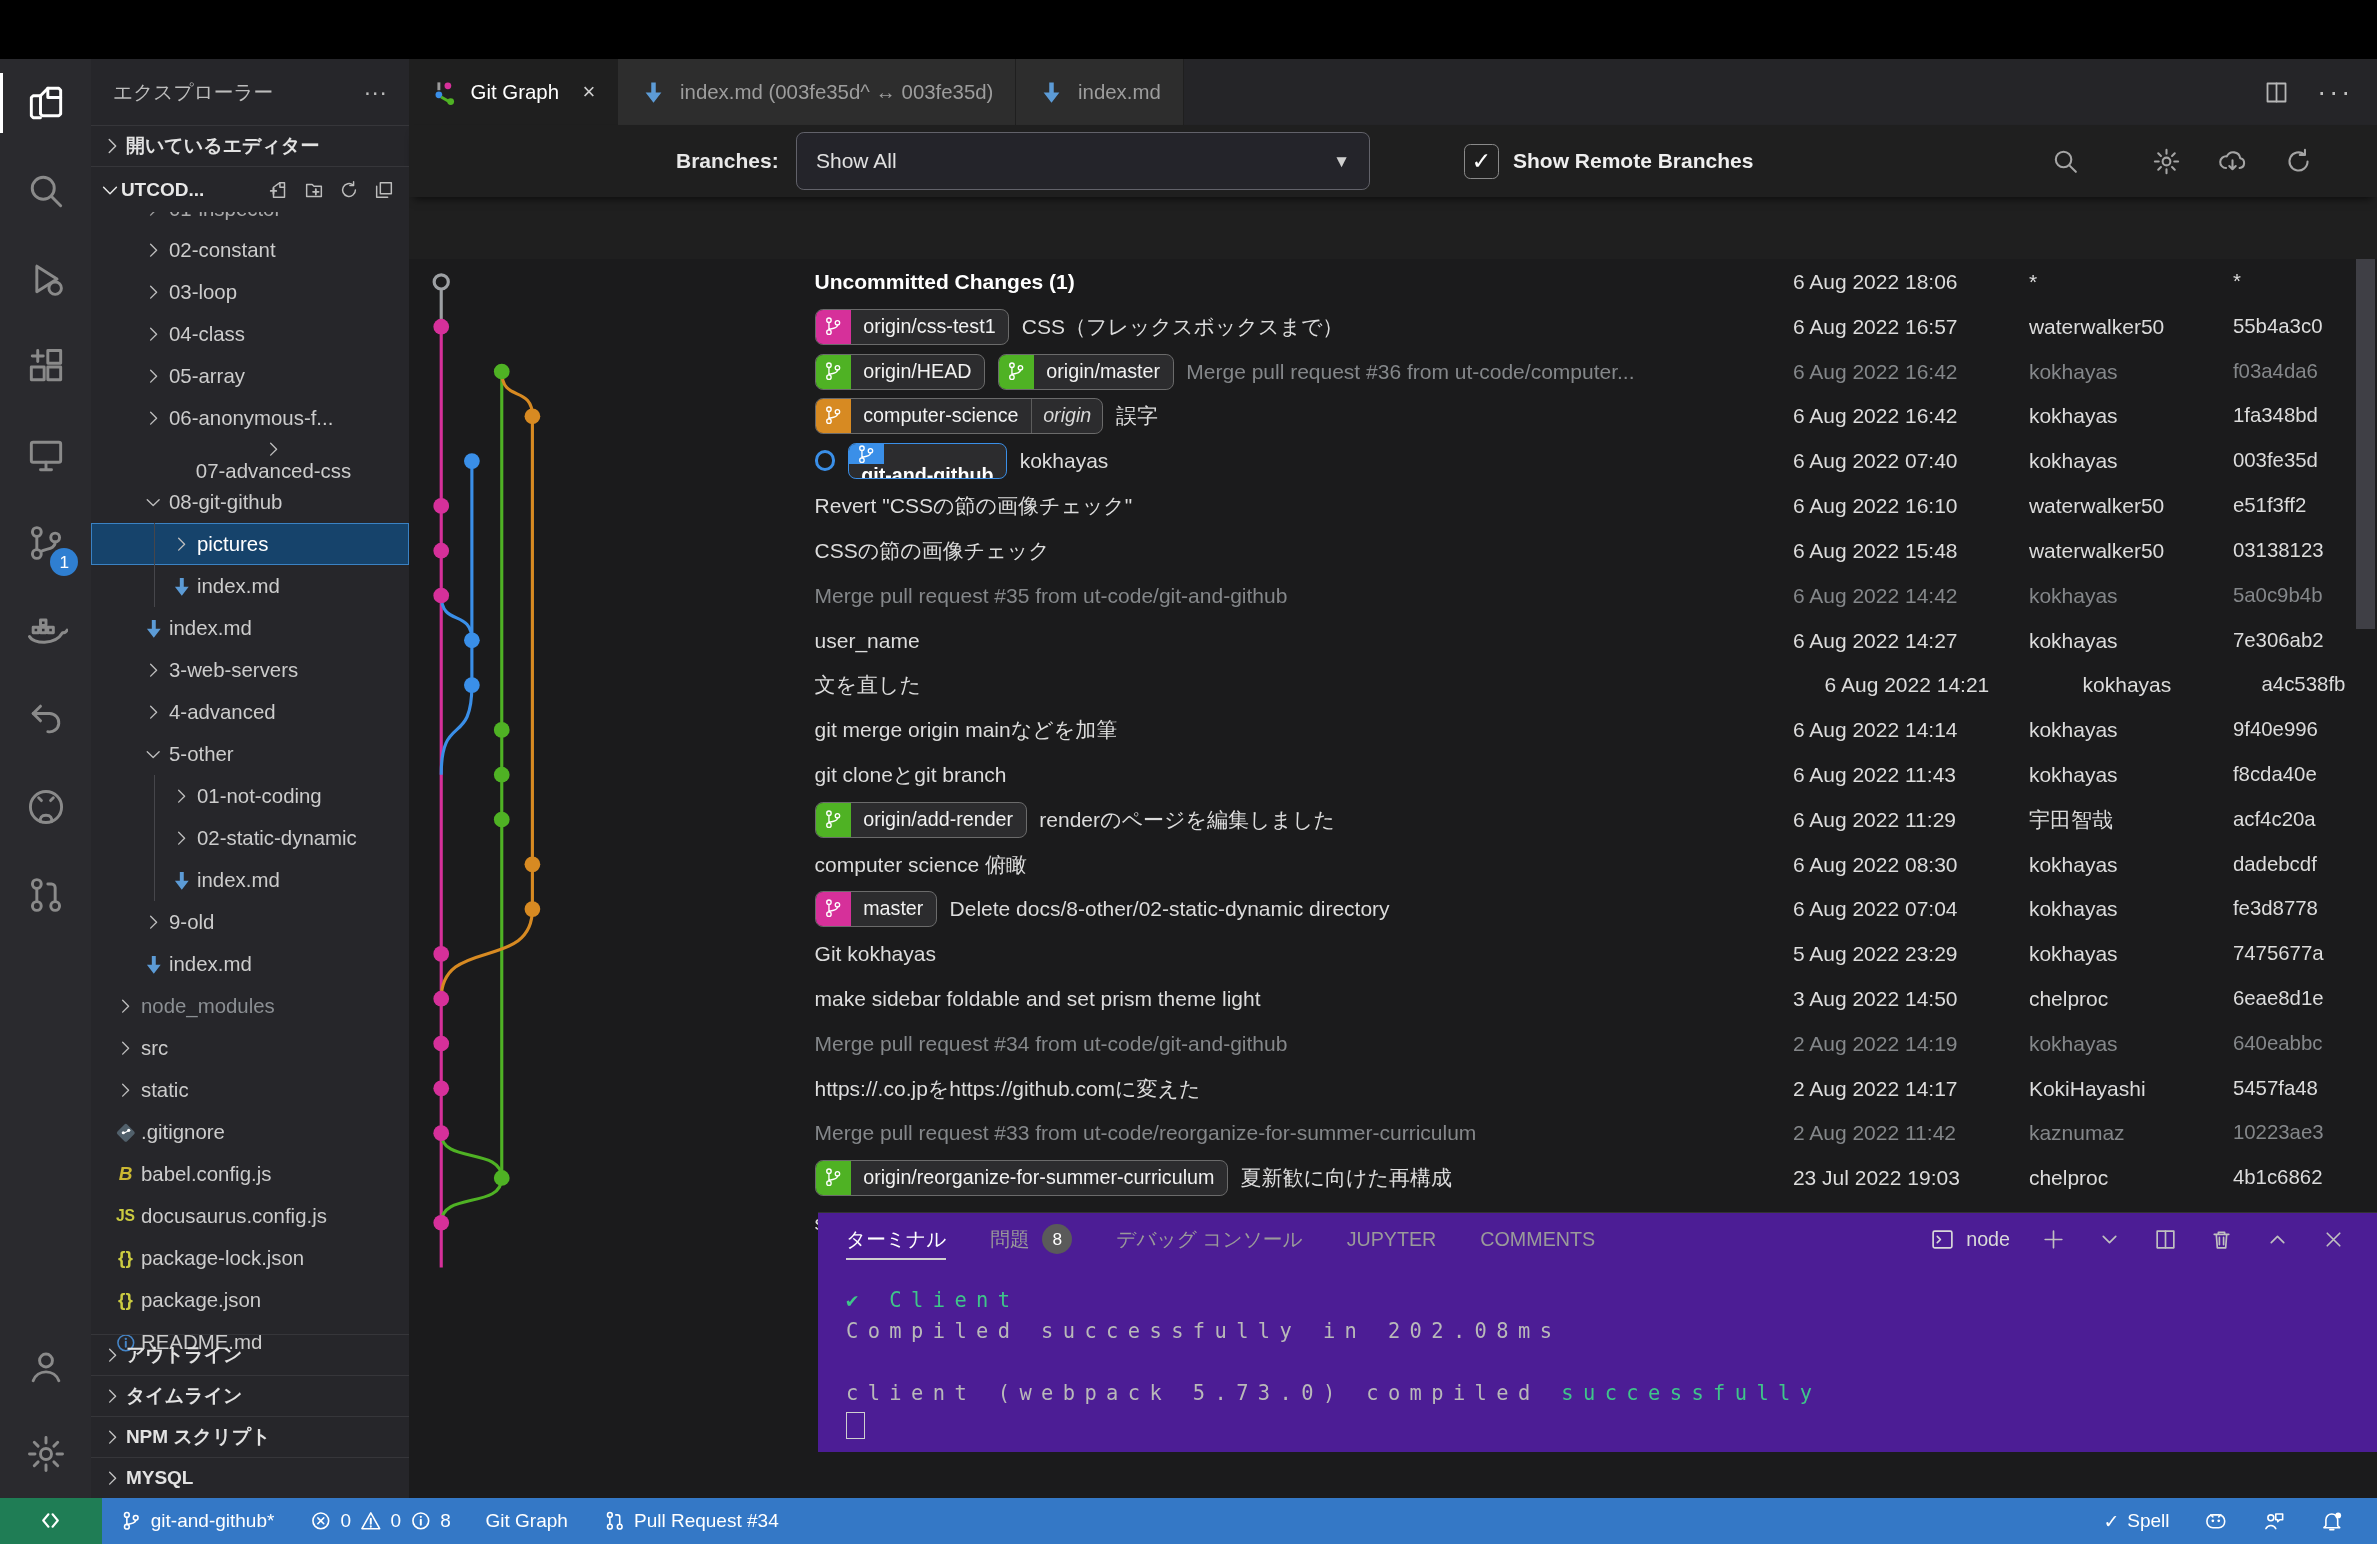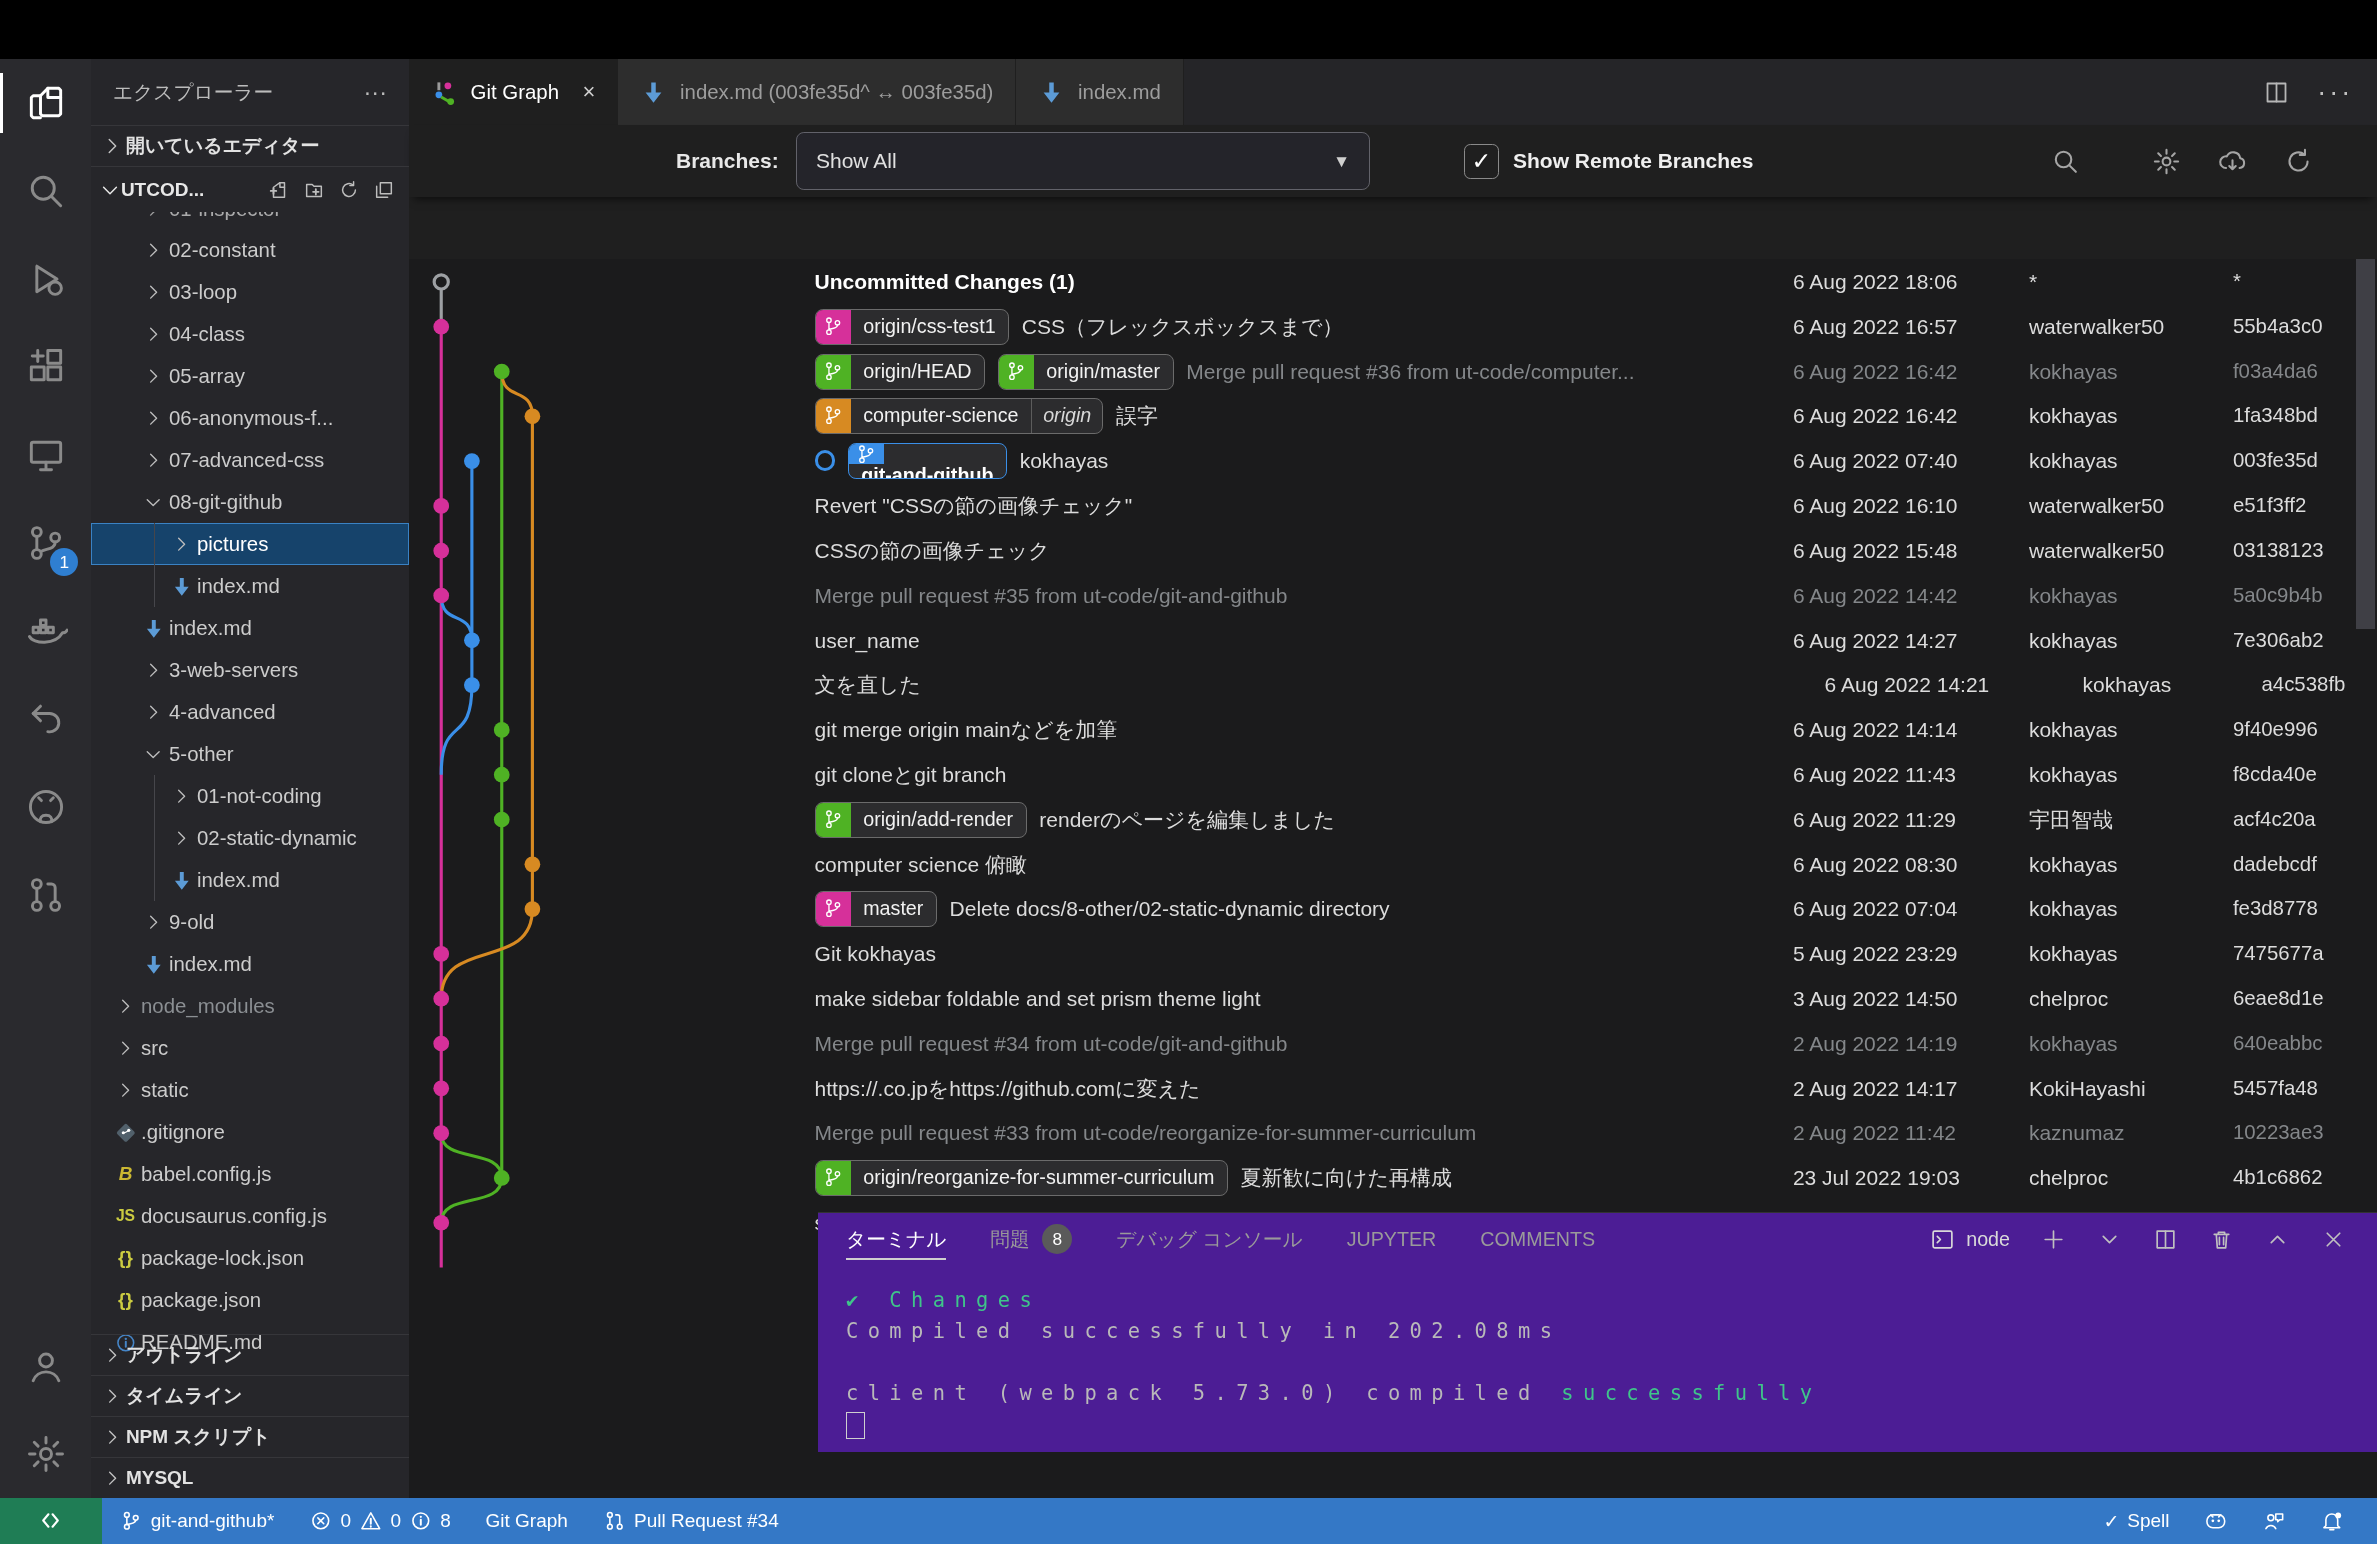--- a/index.html
+++ b/index.html
@@ -317,21 +317,21 @@
         <span class="tlab">05-array</span>
       </div>
       <div class="trow" style="padding-left: 47px;">
         <span class="chev">
           <svg viewBox="0 0 24 24" fill="none" stroke="currentColor" stroke-width="1.6" stroke-linecap="round" stroke-linejoin="round" style="width: 20.4px; height: 20.4px;">
             <path d="M9 5l7 7-7 7"></path>
           </svg>
         </span>
         <span class="tlab">06-anonymous-f...</span>
       </div>
-      <div class="trow" style="padding-left: 47px;">
+      <div class="trow" style="padding-left: 47px; flex-direction: column;">
         <span class="chev">
           <svg viewBox="0 0 24 24" fill="none" stroke="currentColor" stroke-width="1.6" stroke-linecap="round" stroke-linejoin="round" style="width: 20.4px; height: 20.4px;">
             <path d="M9 5l7 7-7 7"></path>
           </svg>
         </span>
         <span class="tlab">07-advanced-css</span>
       </div>
       <div class="trow" style="padding-left: 47px;">
         <span class="chev">
           <svg viewBox="0 0 24 24" fill="none" stroke="currentColor" stroke-width="1.6" stroke-linecap="round" stroke-linejoin="round" style="width: 20.4px; height: 20.4px;">
@@ -982,21 +982,21 @@
             </svg>
           </span>
         <span id="ic-closep">
             <svg viewBox="0 0 24 24" fill="none" stroke="currentColor" stroke-width="1.6" stroke-linecap="round" stroke-linejoin="round" style="width: 25px; height: 25px;">
               <path d="M6 6l12 12M18 6L6 18"></path>
             </svg>
           </span>
       </div>
     </div>
     <div id="term">
-        <div><span class="tgreen">✔ Changes</span></div>
+        <div><span class="tgreen">✔ Client</span></div>
         <div><span class="tgrey">  Compiled successfully in 202.08ms</span></div>
         <div>&nbsp;</div>
         <div><span class="tgrey">client (webpack 5.73.0) compiled </span><span class="tgreen">successfully</span></div>
         <div><span class="cursor"></span></div>
       </div>
   </div>
 </div>
 
 <div id="statusbar">
   <div id="sb-remote">

